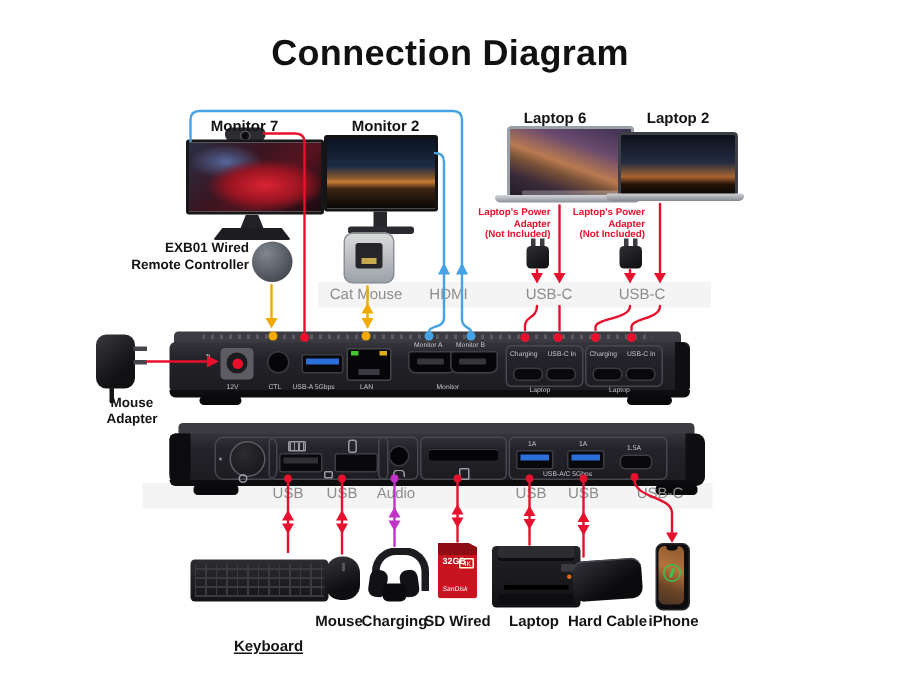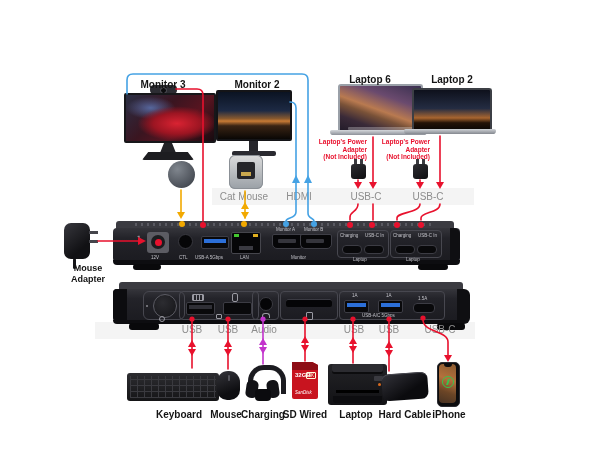--- a/index.html
+++ b/index.html
@@ -19,20 +19,21 @@
   .usbA .tongue{position:absolute;left:2px;top:2px;right:2px;height:4px;background:#2f2f36;}
   .usbA.blue .tongue{background:#2c6fd8;}
   .usbcport{background:#09090b;border:1px solid #3c3c44;border-radius:4px;}
   svg{position:absolute;left:0;top:0;}
 </style>
 </head>
 <body>
 
 <div id="stage">
 
+  <div class="abs title">Connection Diagram</div>
 
   <div class="abs band" style="left:212px;top:188px;width:262px;height:17px;"></div>
   <div class="abs band" style="left:95px;top:322px;width:380px;height:17px;"></div>
 
   <div class="abs" style="left:122px;top:84px;width:96px;height:80px;">
     <div class="abs" style="left:28px;top:1px;width:27px;height:9px;background:#2c2c32;border-radius:4px;">
       <div class="abs" style="left:10px;top:2px;width:5px;height:5px;background:#0c0c0e;border:1px solid #56565e;border-radius:50%;"></div>
     </div>
     <div class="abs" style="left:2px;top:9px;width:88px;height:46px;border:2px solid #17171a;border-radius:2px;
         background:radial-gradient(ellipse 60% 50% at 58% 62%,#d92332 0%,#9c1522 45%,rgba(0,0,0,0) 75%),
@@ -56,21 +57,21 @@
     </div>
     <div class="abs" style="left:0;top:46px;width:97px;height:5px;background:linear-gradient(180deg,#d4d7db,#8d9199);border-radius:2px 2px 4px 4px;"></div>
   </div>
 
   <div class="abs" style="left:404px;top:88px;width:92px;height:48px;">
     <div class="abs" style="left:8px;top:0;width:76px;height:41px;border:2px solid #3c3f45;border-bottom:none;border-radius:3px 3px 0 0;
         background:linear-gradient(180deg,#0e111c 0%,#242c42 45%,#a8652f 68%,#241307 80%,#070505 100%);"></div>
     <div class="abs" style="left:0;top:41px;width:92px;height:5px;background:linear-gradient(180deg,#cfd2d6,#84888f);border-radius:2px 2px 4px 4px;"></div>
   </div>
 
-  <div class="abs devlbl" style="left:163px;top:79px;">Monitor 3</div>
+  <div class="abs devlbl" style="left:163px;top:79px;">Monitor 7</div>
   <div class="abs devlbl" style="left:257px;top:79px;">Monitor 2</div>
   <div class="abs devlbl" style="left:370px;top:74px;">Laptop 6</div>
   <div class="abs devlbl" style="left:452px;top:74px;">Laptop 2</div>
 
   <div class="abs rednote" style="right:233px;top:138px;">
     <div>Laptop's Power</div>
     <div>Adapter</div>
     <div>(Not Included)</div>
   </div>
   <div class="abs rednote" style="right:170px;top:138px;">
@@ -83,20 +84,24 @@
     <div class="abs" style="left:6px;top:0;width:3px;height:6px;background:#3b3b40;"></div>
     <div class="abs" style="left:12px;top:0;width:3px;height:6px;background:#3b3b40;"></div>
     <div class="abs" style="left:3px;top:5px;width:15px;height:15px;background:linear-gradient(150deg,#2e2e33,#0e0e11);border-radius:3px;"></div>
   </div>
   <div class="abs" style="left:410px;top:159px;width:21px;height:21px;">
     <div class="abs" style="left:6px;top:0;width:3px;height:6px;background:#3b3b40;"></div>
     <div class="abs" style="left:12px;top:0;width:3px;height:6px;background:#3b3b40;"></div>
     <div class="abs" style="left:3px;top:5px;width:15px;height:15px;background:linear-gradient(150deg,#2e2e33,#0e0e11);border-radius:3px;"></div>
   </div>
 
+  <div class="abs blknote" style="right:434px;top:160px;text-align:right;">
+    <div>EXB01 Wired</div>
+    <div>Remote Controller</div>
+  </div>
   <div class="abs" style="left:168px;top:161px;width:27px;height:27px;border-radius:50%;background:radial-gradient(circle at 35% 30%,#80868e,#4b5058 70%,#34383e);"></div>
 
   <div class="abs" style="left:229px;top:155px;width:34px;height:34px;border-radius:6px;background:linear-gradient(180deg,#dcdcdc,#9aa0a6);box-shadow:inset 0 0 0 1px #8b9096;">
     <div class="abs" style="left:8px;top:7px;width:18px;height:17px;background:#26262a;border-radius:2px;">
       <div class="abs" style="left:4px;top:10px;width:10px;height:4px;background:#caa84e;"></div>
     </div>
   </div>
 
   <div class="abs bandlbl" style="left:244px;top:191px;">Cat Mouse</div>
   <div class="abs bandlbl" style="left:299px;top:191px;">HDMI</div>
@@ -263,21 +268,21 @@
   <div class="abs" style="left:382px;top:373px;width:46px;height:27px;background:linear-gradient(150deg,#33333a,#0b0b0e 65%);border-radius:7px;transform:rotate(-4deg);box-shadow:inset 0 1px 0 #4a4a52;"></div>
 
   <div class="abs" style="left:437px;top:362px;width:21px;height:43px;background:#0c0c0e;border-radius:5px;border:1px solid #2c2c31;">
     <div class="abs" style="left:1px;top:1px;width:17px;height:39px;border-radius:4px;background:linear-gradient(200deg,#8a5a30,#b4713c 40%,#6b4526 70%,#473223);"></div>
     <div class="abs" style="left:5.5px;top:1px;width:8px;height:3px;background:#0c0c0e;border-radius:0 0 3px 3px;"></div>
     <div class="abs" style="left:3.5px;top:13px;width:10px;height:10px;border:1.5px solid #38c54d;border-radius:50%;">
       <div class="abs" style="left:4px;top:2px;width:2px;height:6px;background:#38c54d;transform:skewX(-18deg);"></div>
     </div>
   </div>
 
-  <div class="abs devlbl" style="left:179px;top:409px;">Keyboard</div>
+  <div class="abs devlbl" style="left:179px;top:426px;text-decoration:underline;">Keyboard</div>
   <div class="abs devlbl" style="left:226px;top:409px;">Mouse</div>
   <div class="abs devlbl" style="left:263px;top:409px;">Charging</div>
   <div class="abs devlbl" style="left:305px;top:409px;">SD Wired</div>
   <div class="abs devlbl" style="left:356px;top:409px;">Laptop</div>
   <div class="abs devlbl" style="left:405px;top:409px;">Hard Cable</div>
   <div class="abs devlbl" style="left:449px;top:409px;">iPhone</div>
 
   <svg width="600" height="450" viewBox="0 0 600 450">
     <g fill="none" stroke-linecap="round" stroke-width="1.6">
 

